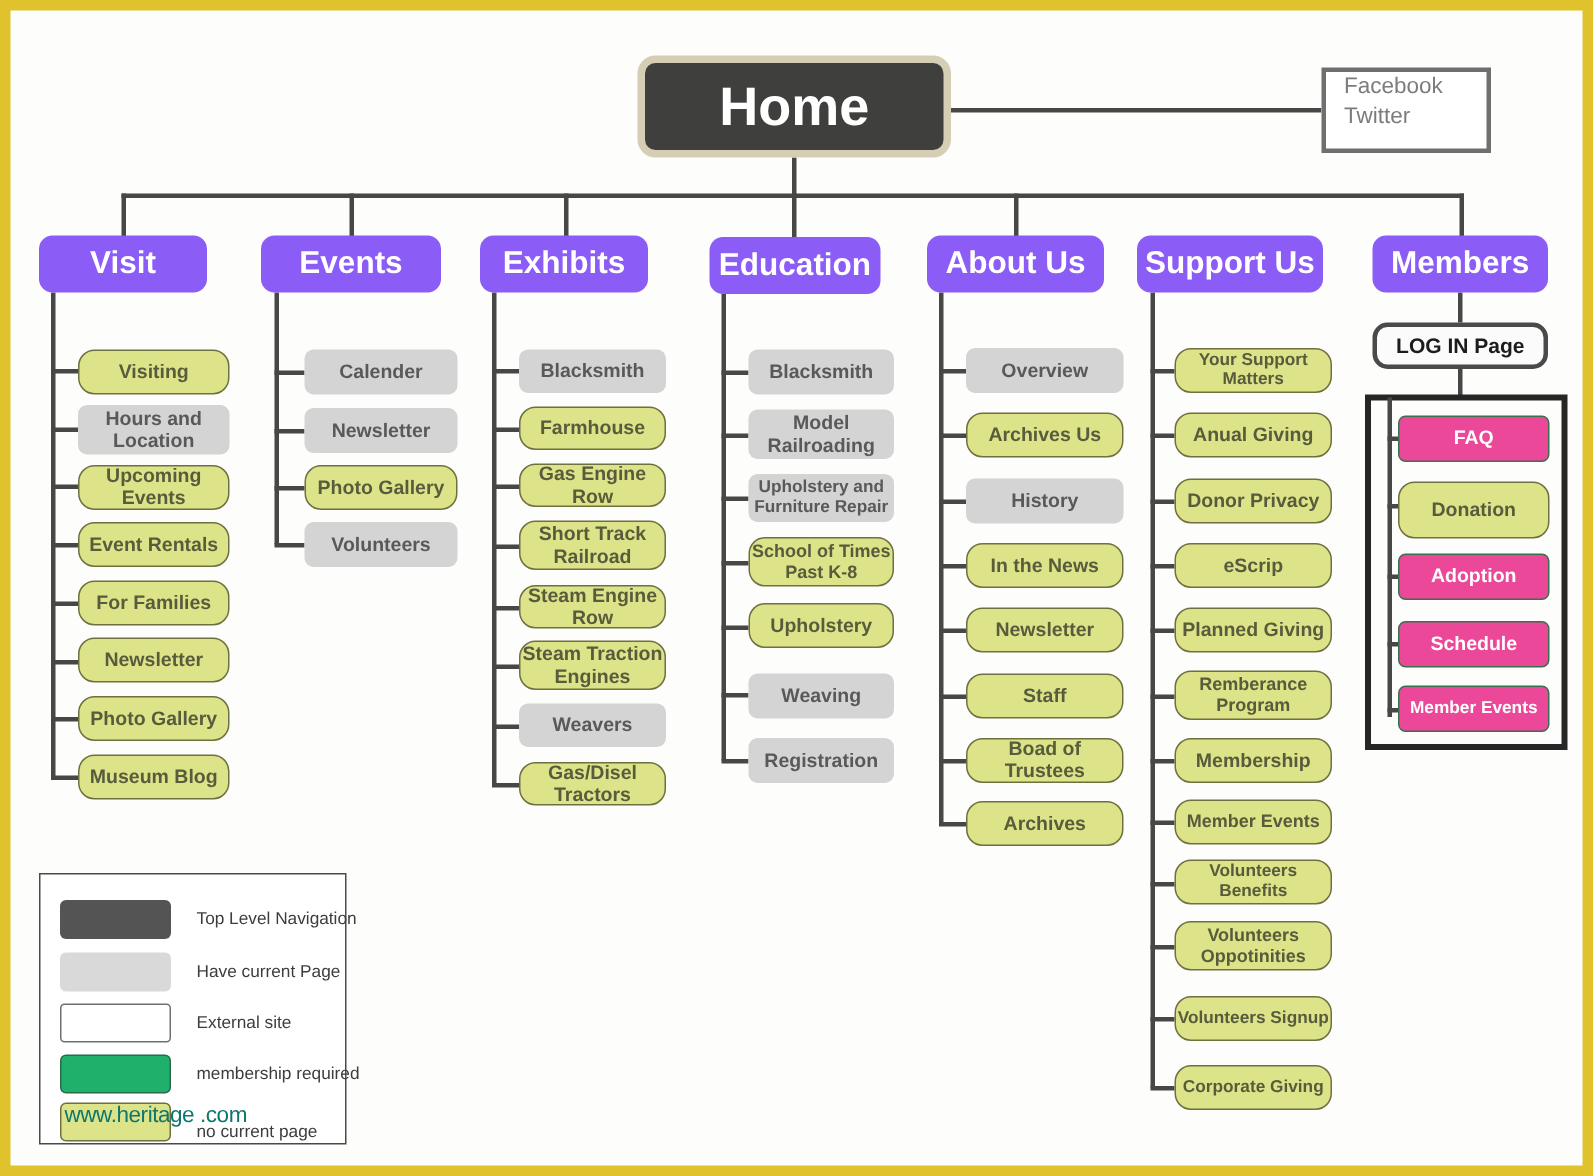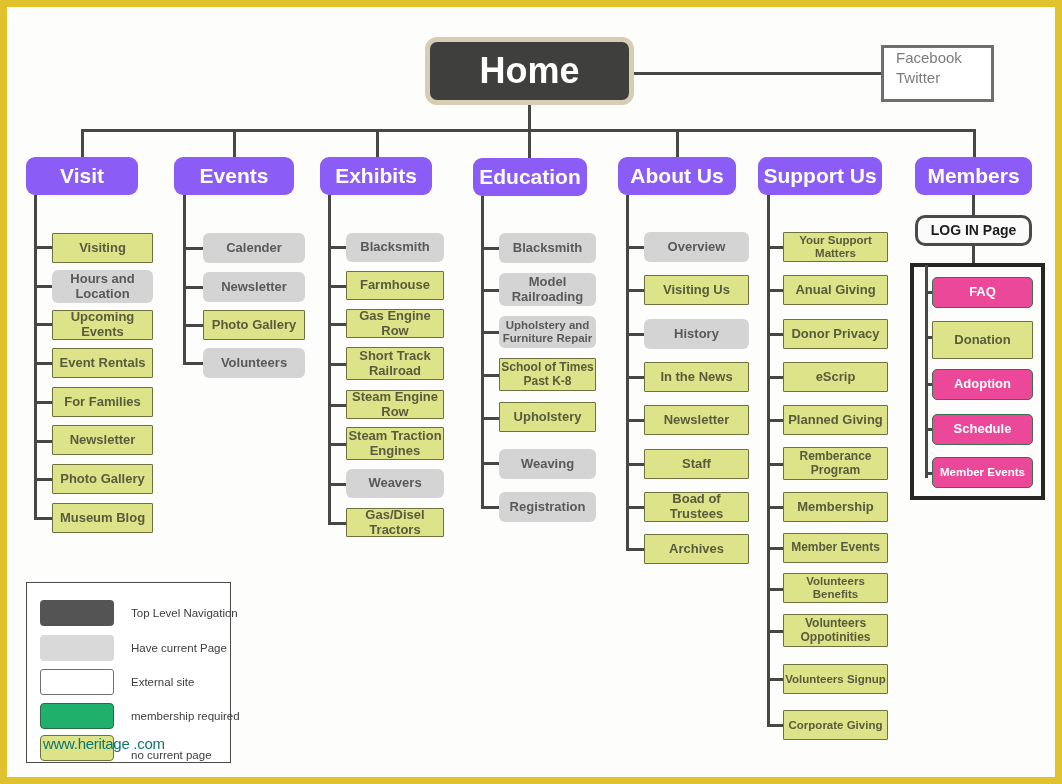--- a/index.html
+++ b/index.html
@@ -51,21 +51,21 @@
     font-size: 13px;
     border-radius: 6px;
   }
   
   .n-yellow {
     background: #dde388;
     color: #585c3c;
     font-weight: bold;
     font-size: 13px;
     border: 1.6px solid #6e7040;
-    border-radius: 1px;
+    border-radius: 11px;
     text-align: center;
   }
   
   .n-green {
     background: #ec4899;
     color: #ffffff;
     font-weight: bold;
     font-size: 13px;
     border: 1.6px solid #3a6f50;
     border-radius: 5px;
@@ -356,21 +356,21 @@
   <div class="ln ln-h" style="left:619px; top:369px; width:18px;"></div>
   <div class="ln ln-h" style="left:619px; top:412px; width:18px;"></div>
   <div class="ln ln-h" style="left:619px; top:456px; width:18px;"></div>
   <div class="ln ln-h" style="left:619px; top:499px; width:18px;"></div>
   <div class="ln ln-h" style="left:619px; top:541px; width:18px;"></div>
 
   <div class="node n-grey" style="left:637px; top:225px; width:105px; height:30px;">
       <span>Overview</span>
     </div>
   <div class="node n-yellow" style="left:637px; top:268px; width:105px; height:30px;">
-      <span>Visiting Us</span>
+      <span>Archives Us</span>
     </div>
   <div class="node n-grey" style="left:637px; top:312px; width:105px; height:30px;">
       <span>History</span>
     </div>
   <div class="node n-yellow" style="left:637px; top:355px; width:105px; height:30px;">
       <span>In the News</span>
     </div>
   <div class="node n-yellow" style="left:637px; top:398px; width:105px; height:30px;">
       <span>Newsletter</span>
     </div>

